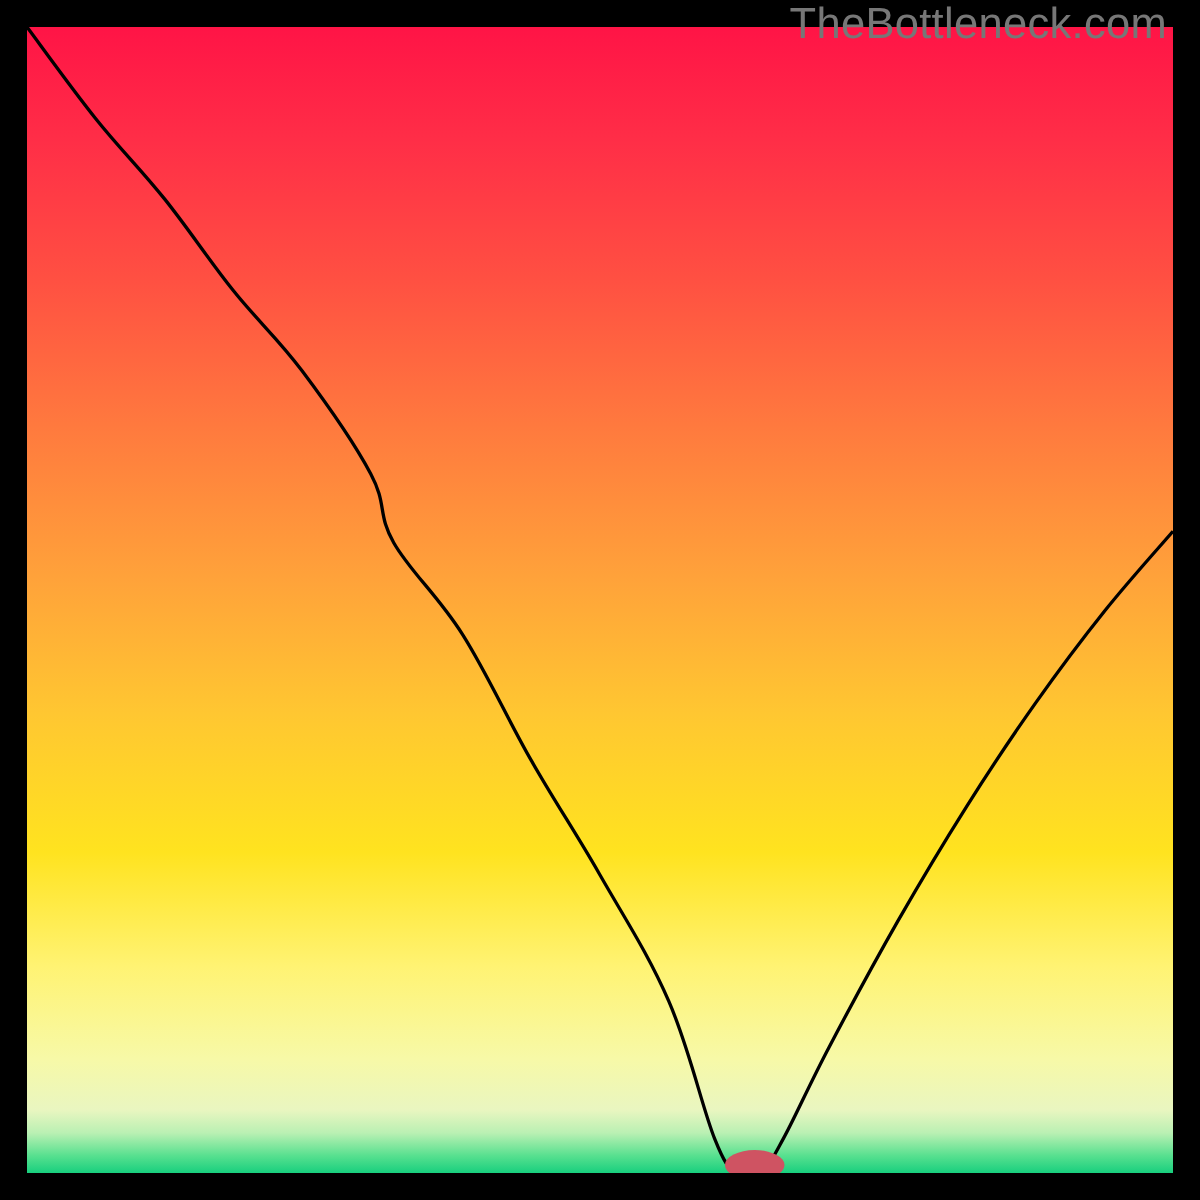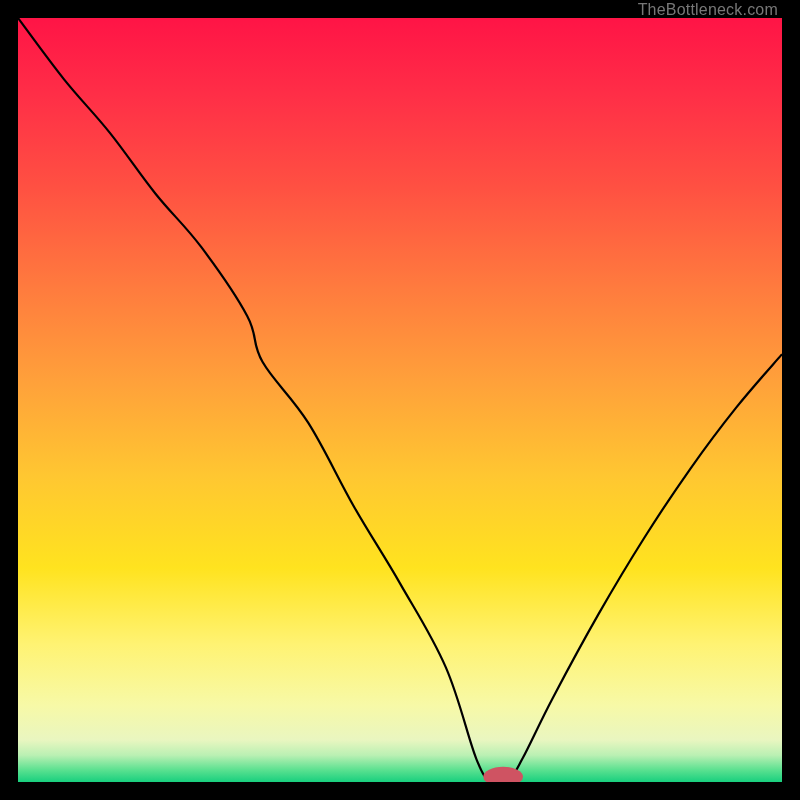--- a/index.html
+++ b/index.html
@@ -25,21 +25,21 @@
     width: 764px;
     height: 764px;
     overflow: hidden;
   }
   .watermark {
     position: absolute;
     top: 2px;
     right: 22px;
     color: #777;
     font-family: Arial, Helvetica, sans-serif;
-    font-size: 16px;
+    font-size: 29px;
     line-height: 1;
     font-weight: 400;
     letter-spacing: 0.2px;
     pointer-events: none;
     user-select: none;
   }
   svg { display: block; }
 </style>
 </head>
 <body>

